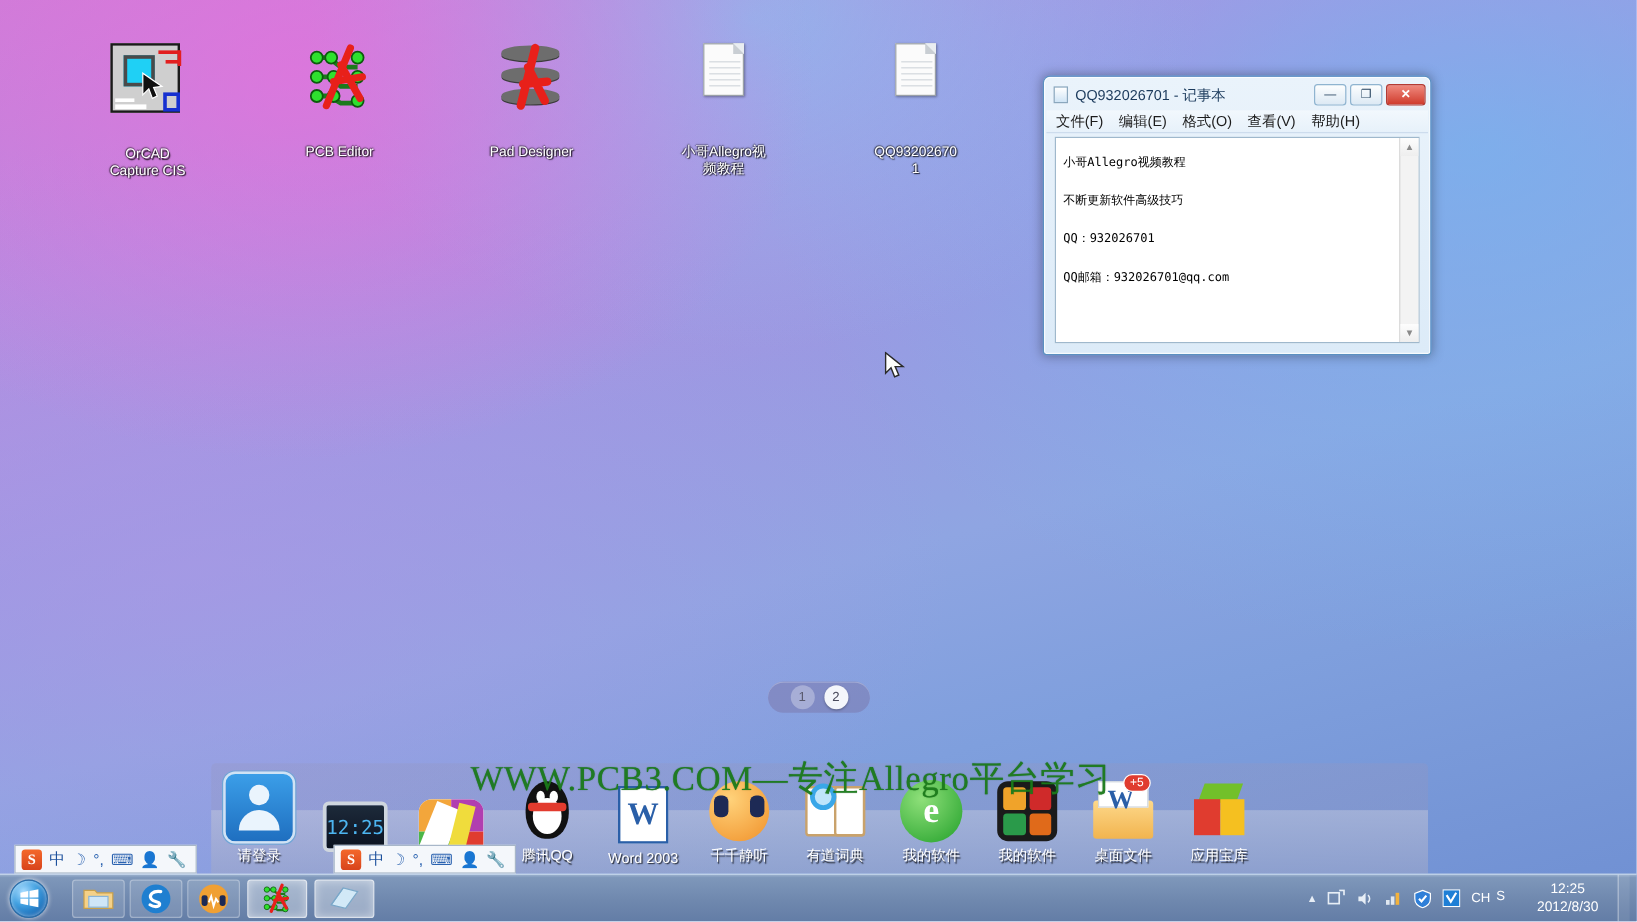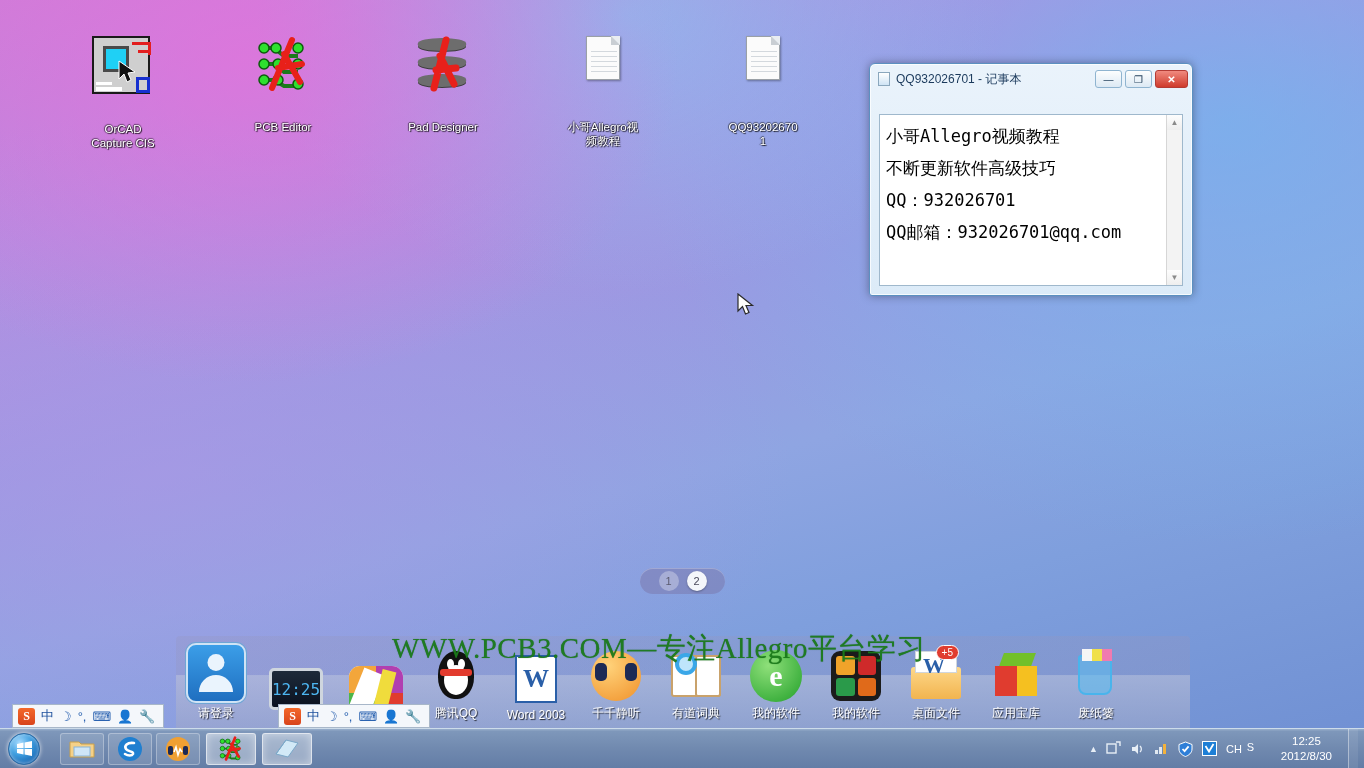--- a/index.html
+++ b/index.html
@@ -71,21 +71,21 @@
   .wbtn { width:27px; height:18px; border:1px solid #8fb4d0; border-radius:3px;
           background:linear-gradient(180deg,#fdfefe,#dce9f4); margin-left:3px;
           display:flex; align-items:center; justify-content:center; font-size:10px; color:#27445f;}
   .wbtn.close { width:33px; border:1px solid #b33b34; background:linear-gradient(180deg,#f08a7f,#cf3b2c); color:#fff; font-weight:bold;}
   #np-menu { height:19px; display:flex; align-items:center; gap:13px; padding-left:8px;
              font-size:12px; color:#1c1c1c; background:linear-gradient(180deg,#f2f8fd,#e7f1fa);
              border-bottom:1px solid #cddced;}
   #np-body { position:absolute; left:9px; right:9px; top:50px; bottom:9px;
              background:#fff; border:1px solid #9fb8cc; display:flex; }
   #np-text { flex:1; padding:5px 6px; font-family:"DejaVu Sans Mono","Liberation Mono",monospace;
-             font-size:17px; line-height:32px; color:#000; overflow:hidden; white-space:nowrap;}
+             font-size:10px; line-height:32px; color:#000; overflow:hidden; white-space:nowrap;}
   #np-scroll { width:16px; background:#f3f3f3; border-left:1px solid #d6d6d6; position:relative; }
   .sb-arrow { position:absolute; left:0; width:15px; height:15px; background:linear-gradient(180deg,#fdfdfd,#eee);
               display:flex; align-items:center; justify-content:center; color:#8a8a8a; font-size:8px;}
   .sb-arrow.up{ top:0; } .sb-arrow.down{ bottom:0; }
 
   
   #page-dots {
     position:absolute; left:640px; top:568px; width:85px; height:26px;
     background: rgba(120,110,160,.42); border-radius:13px;
     display:flex; align-items:center; justify-content:center; gap:8px;
@@ -298,20 +298,27 @@
   </div>
 
   <div id="notepad">
     <div id="np-title">
       <div class="ficon"></div>
       <div class="t">QQ932026701 - 记事本</div>
       <div class="wbtn">—</div>
       <div class="wbtn">❐</div>
       <div class="wbtn close">✕</div>
     </div>
+    <div id="np-menu">
+      <span>文件(F)</span>
+      <span>编辑(E)</span>
+      <span>格式(O)</span>
+      <span>查看(V)</span>
+      <span>帮助(H)</span>
+    </div>
     <div id="np-body">
       <div id="np-text">
         <div>小哥Allegro视频教程</div>
         <div>不断更新软件高级技巧</div>
         <div>QQ：932026701</div>
         <div>QQ邮箱：932026701@qq.com</div>
       </div>
       <div id="np-scroll">
         <div class="sb-arrow up">▲</div>
         <div class="sb-arrow down">▼</div>
@@ -431,30 +438,20 @@
         <div class="g">
             <div class="gcube">
               <div class="top"></div>
               <div class="lf"></div>
               <div class="rt"></div>
             </div>
           </div>
         <div class="t">应用宝库</div>
       </div>
 
-      <div class="ditem">
-        <div class="g">
-          <div class="gbin">
-            <div class="p" style="left:2px;background:#f5f5f5;"></div>
-            <div class="p" style="left:12px;background:#f0e04a;"></div>
-            <div class="p" style="left:22px;background:#f07ab0;"></div>
-          </div>
-        </div>
-        <div class="t">废纸篓</div>
-      </div>
     </div>
   </div>
 
   <div id="watermark">WWW.PCB3.COM—专注Allegro平台学习</div>
 
   <div class="ime" style="left:12px;top:704px;width:152px;">
     <span class="sg">S</span>
     <span class="zh">中</span>
     <span class="it">☽</span>
     <span class="it">°,</span>

